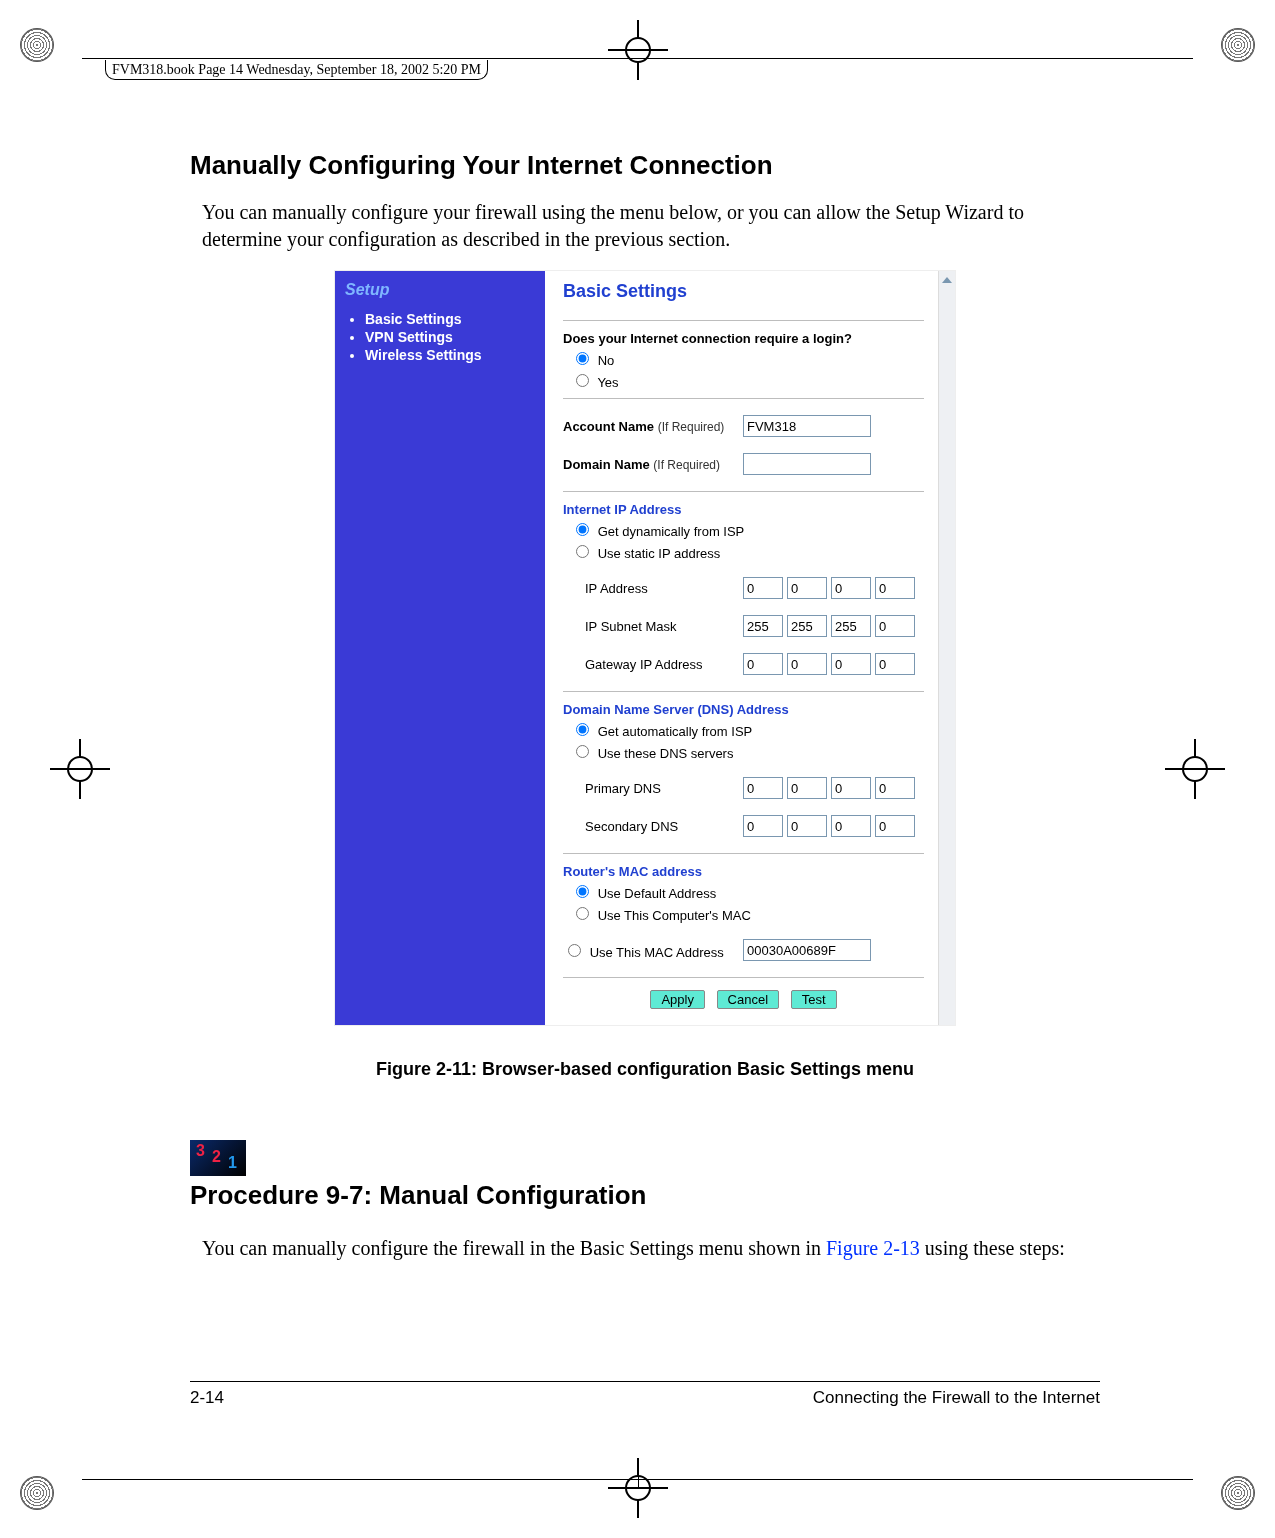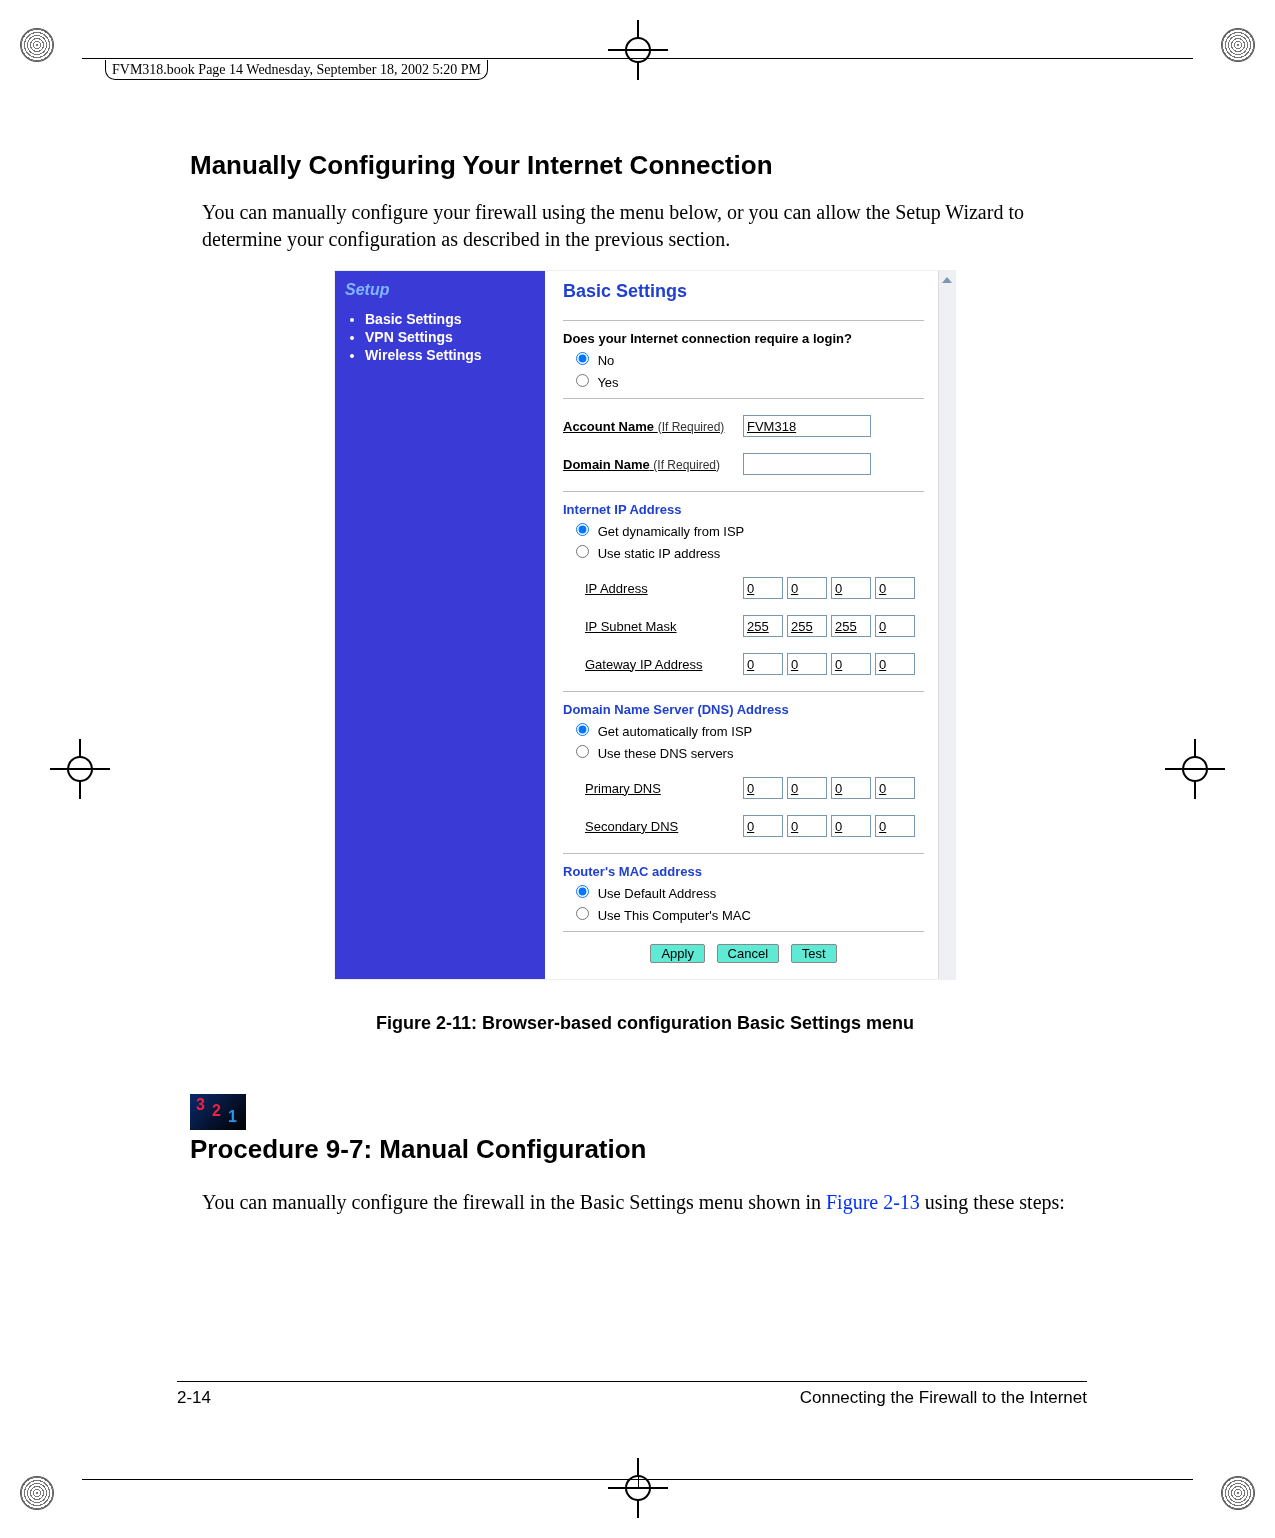--- a/index.html
+++ b/index.html
@@ -139,21 +139,21 @@
     font-weight: bold;
     font-size: 26px;
     margin: 8px 0 24px 0;
   }
 
   a.xref { color: #0030ff; text-decoration: none; }
 
   .footer {
     position: absolute;
     bottom: 130px;
-    left: 177px;
+    left: 190px;
     width: 910px;
     border-top: 1px solid #000;
     padding-top: 6px;
     font-family: Arial, Helvetica, sans-serif;
     font-size: 17px;
     display: flex;
     justify-content: space-between;
   }
 
   
@@ -193,21 +193,21 @@
     color: #2040d0;
     font-size: 18px;
     margin: 0 0 18px 0;
   }
   .settings-ui .hr { height:1px; background:#bdbdbd; margin:8px 0 10px 0; }
   .settings-ui .subhead { font-weight: bold; font-size: 13px; margin-top:4px; }
   .settings-ui .blue { color:#2040d0; }
   .settings-ui label.opt { display:block; margin:3px 0 3px 8px; font-size:13px; }
   .settings-ui label.opt input[type=radio]{ margin-right:5px; }
   .settings-ui .field-row {
-    display:flex; align-items:center; margin:16px 0;text-decoration:underline;
+    display:flex; align-items:center; margin:16px 0;
   }
   .settings-ui .field-row .lab { width:180px; font-size:13px; }
   .settings-ui .field-row .lab.small { padding-left:22px; width:158px; }
   .settings-ui .field-row .inline-note { font-size:12px; color:#333; }
   .settings-ui input[type=text]{
     border:1px solid #7a97b0;
     font-size:13px; padding:1px 3px; height:18px;
     box-sizing:content-box;
   }
   .settings-ui .octet { width:32px; margin-right:4px; text-align:left; }
@@ -366,20 +366,27 @@
             <div class="hr"></div>
             <div class="subhead blue">Router's MAC address</div>
             <label class="opt">
               <input type="radio" checked="" style="">
               <span>Use Default Address</span>
             </label>
             <label class="opt">
               <input type="radio" style="">
               <span>Use This Computer's MAC</span>
             </label>
+            <div class="field-row">
+              <label class="opt" style="margin:0;flex:0 0 180px">
+                <input type="radio" style="">
+                <span>Use This MAC Address</span>
+              </label>
+              <input type="text" class="wide" value="00030A00689F" style="">
+            </div>
 
             <div class="hr"></div>
             <div class="btnbar">
               <button>Apply</button>
               <button>Cancel</button>
               <button>Test</button>
             </div>
           </div>
 
           <div class="scroll-stub">

